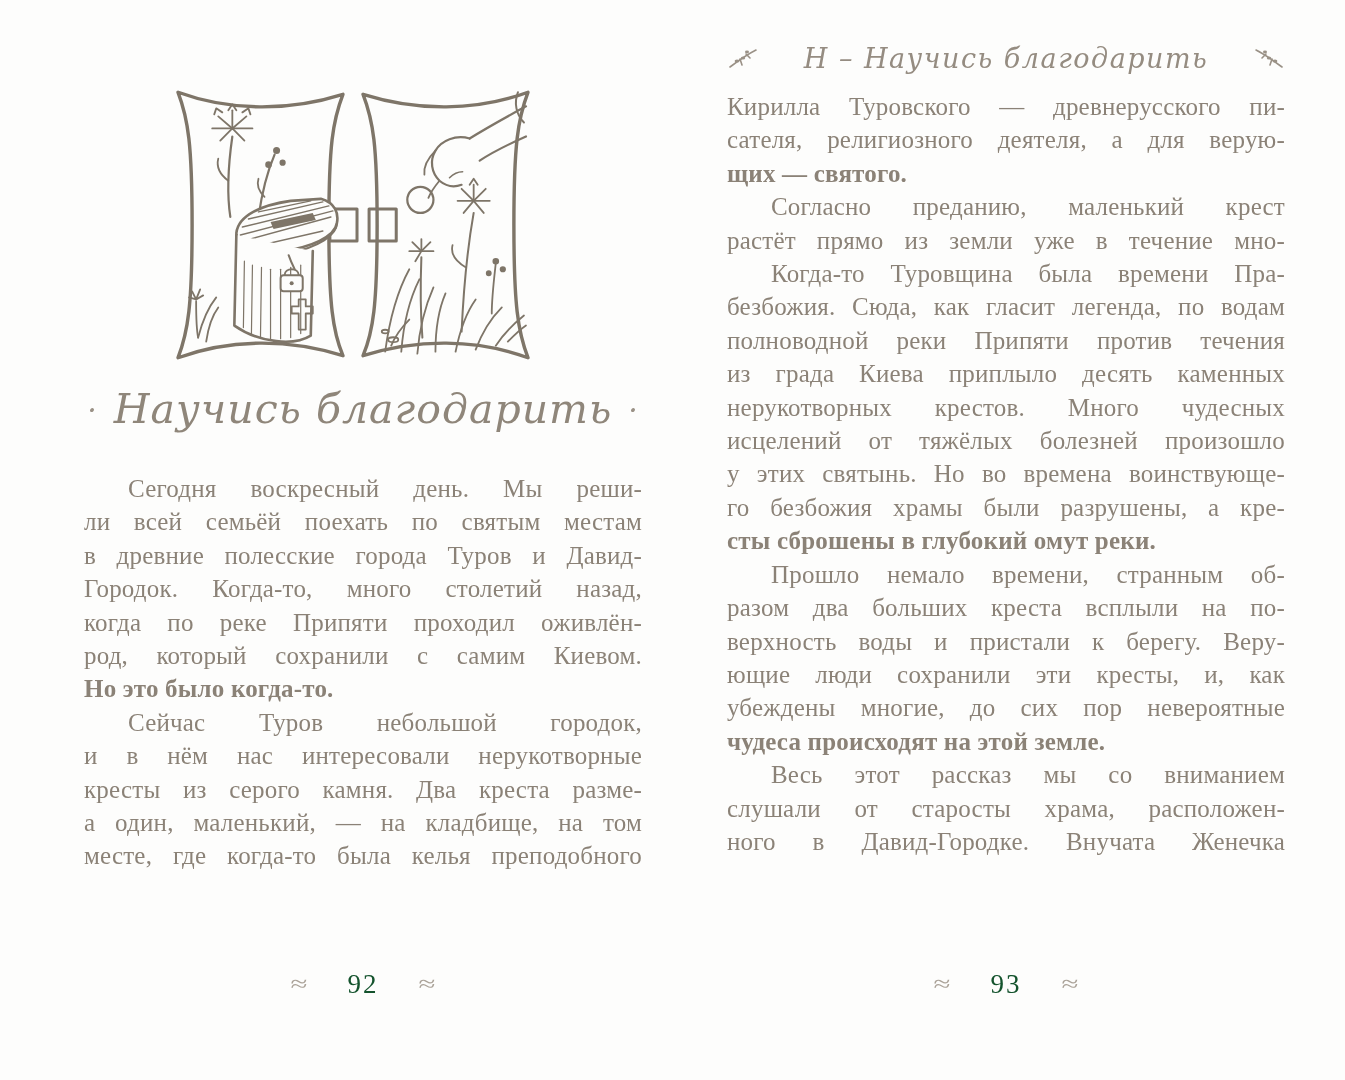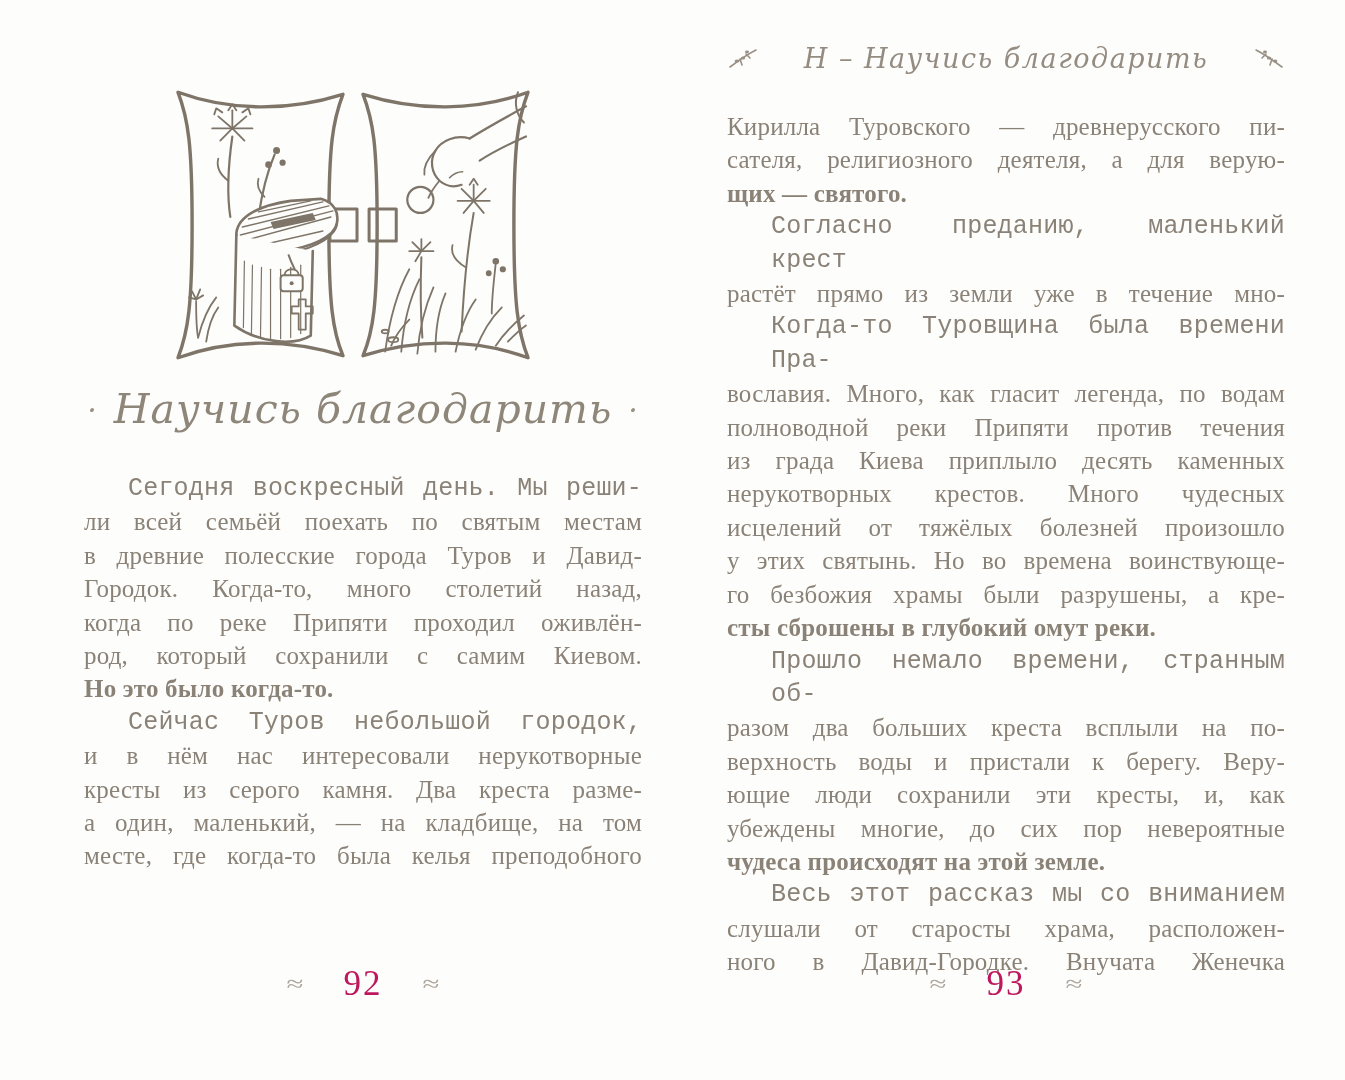--- a/index.html
+++ b/index.html
@@ -6,21 +6,21 @@
   .spread{
     position:relative;width:1345px;height:1080px;overflow:hidden;
     background:#fdfdfc;
     font-family:"Liberation Serif","DejaVu Serif",serif;
     color:#8a8176;
   }
   
   .abs{position:absolute;}
   .body-col{width:558px;font-size:25px;line-height:33.4px;color:#8b8277;}
   .line{text-align:justify;text-align-last:justify;white-space:normal;letter-spacing:.2px;}
-  .line.indent{padding-left:44px;font-family:Liberation Mono, monospace;}
+  .line.indent{padding-left:44px;}
   .line.para-end{text-align-last:left;font-weight:bold;}
   
   .running-header{
     left:727px;top:38px;width:558px;height:40px;
     display:flex;align-items:center;justify-content:center;gap:46px;
   }
   .running-header .hdr-title{
     font-style:italic;font-size:27px;letter-spacing:1.5px;color:#958c81;
     font-family:"DejaVu Serif","Liberation Serif",serif;
   }
@@ -37,21 +37,21 @@
   
   .dropcap{left:172px;top:84px;width:362px;height:282px;}
   .dropcap svg{width:100%;height:100%;}
   
   .page-footer{
     width:558px;height:36px;top:966px;
     display:flex;align-items:center;justify-content:center;gap:42px;
   }
   .footer-left{left:84px;}
   .footer-right{left:727px;}
-  .page-number{font-size:35px;color:#be185d;letter-spacing:2px;}
+  .page-number{font-size:27px;color:#14532d;letter-spacing:2px;}
   .footer-orn{font-size:22px;color:#aaa298;transform:scaleX(1.4);display:inline-block;}
 </style>
 </head>
 <body>
 
 <div class="spread">
 
   <div class="abs dropcap">
     
     <svg viewBox="0 0 360 280" fill="none" stroke="#7e7568" stroke-width="2.2" stroke-linecap="round" stroke-linejoin="round">
@@ -225,28 +225,28 @@
     <svg class="sprig mirror" viewBox="0 0 30 24" fill="none" stroke="#9a9186" stroke-width="1.6" stroke-linecap="round">
       <path d="M2,21 C10,15 18,9 28,4"></path>
       <ellipse cx="9" cy="15" rx="2.4" ry="1.6" fill="#9a9186" stroke="none"></ellipse>
       <ellipse cx="15" cy="12" rx="2.2" ry="1.5" fill="#9a9186" stroke="none"></ellipse>
       <ellipse cx="19" cy="6" rx="2" ry="1.4" fill="#9a9186" stroke="none"></ellipse>
       <path d="M12,13 L14,19"></path>
         <path d="M18,8 L22,12"></path>
     </svg>
   </div>
 
-  <div class="abs body-col" style="left:727px;top:110px;">
+  <div class="abs body-col" style="left:727px;top:90px;">
       <div class="line">Кирилла Туровского — древнерусского пи-</div>
       <div class="line">сателя, религиозного деятеля, а для верую-</div>
       <div class="line para-end">щих — святого.</div>
       <div class="line indent">Согласно преданию, маленький крест</div>
       <div class="line">растёт прямо из земли уже в течение мно-</div>
       <div class="line indent">Когда-то Туровщина была времени Пра-</div>
-      <div class="line">вославия. Много, как гласит легенда, по водам</div>
+      <div class="line">безбожия. Сюда, как гласит легенда, по водам</div>
       <div class="line">полноводной реки Припяти против течения</div>
       <div class="line">из града Киева приплыло десять каменных</div>
       <div class="line">нерукотворных крестов. Много чудесных</div>
       <div class="line">исцелений от тяжёлых болезней произошло</div>
       <div class="line">у этих святынь. Но во времена воинствующе-</div>
       <div class="line">го безбожия храмы были разрушены, а кре-</div>
       <div class="line para-end">сты сброшены в глубокий омут реки.</div>
       <div class="line indent">Прошло немало времени, странным об-</div>
       <div class="line">разом два больших креста всплыли на по-</div>
       <div class="line">верхность воды и пристали к берегу. Веру-</div>

